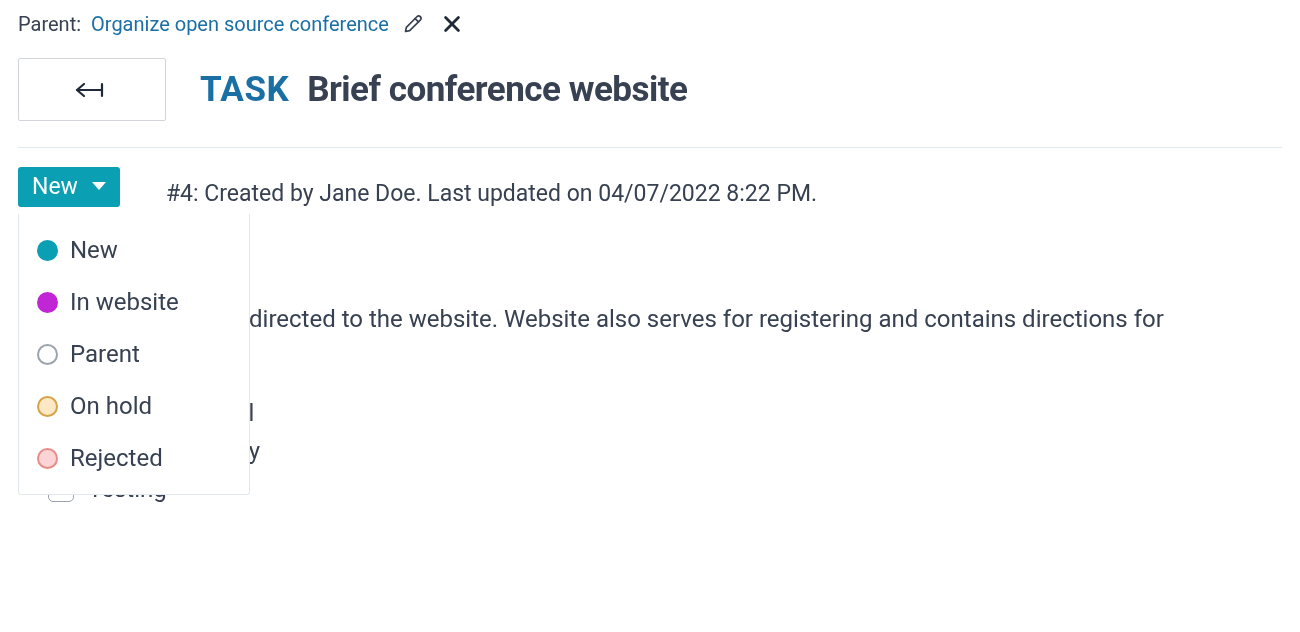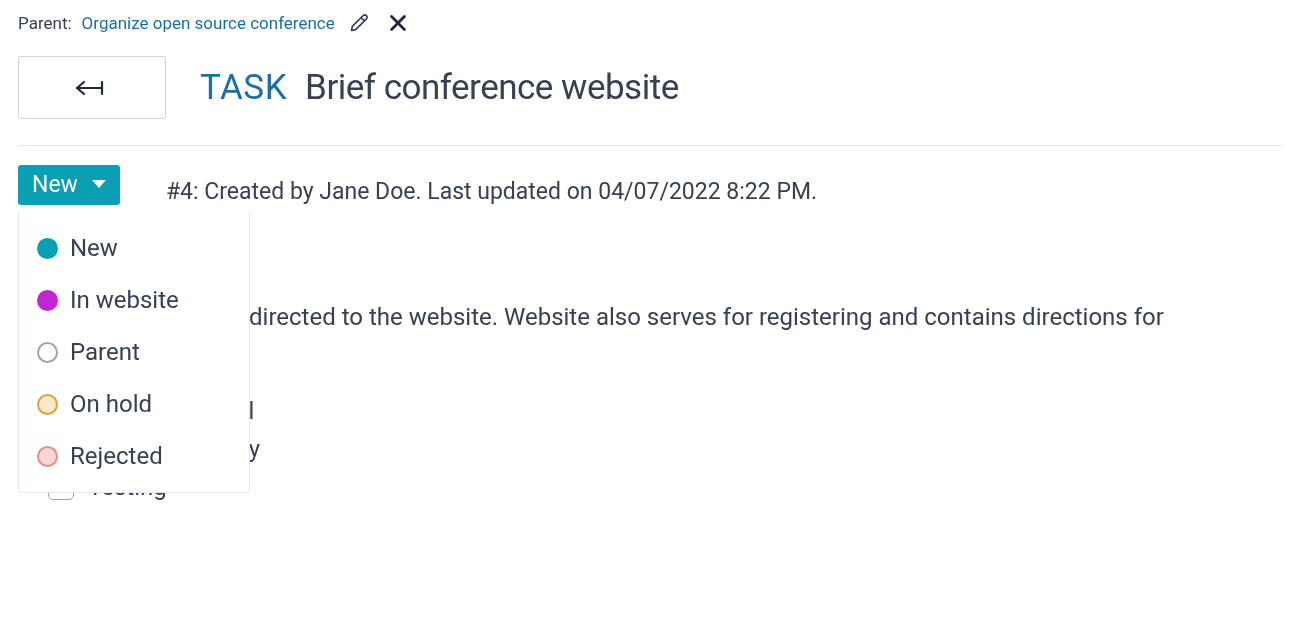--- a/index.html
+++ b/index.html
@@ -10,21 +10,21 @@
       font-size: 16px;
     }
     .container {
       padding: 12px 18px 20px 18px;
     }
     .parent-row {
       display: flex;
       align-items: center;
       gap: 10px;
       margin-bottom: 22px;
-      font-size: 17px;
+      font-size: 20px;
     }
     .parent-label {
       color: #374151;
     }
     .parent-link {
       color: #1a6fa5;
       text-decoration: none;
       cursor: pointer;
       text-align: right;
     }
@@ -54,21 +54,21 @@
       align-items: center;
       justify-content: center;
       cursor: pointer;
       background: #fff;
       border-radius: 2px;
     }
     .back-box svg { display: block; }
 
     .title-text {
       font-size: 35px;
-      font-weight: 400;
+      font-weight: 700;
       display: flex;
       align-items: baseline;
       gap: 18px;
       justify-content: flex-end;
     }
     .title-kind {
       color: #1a6fa5;
       letter-spacing: 0.5px;
     }
     .title-name {

